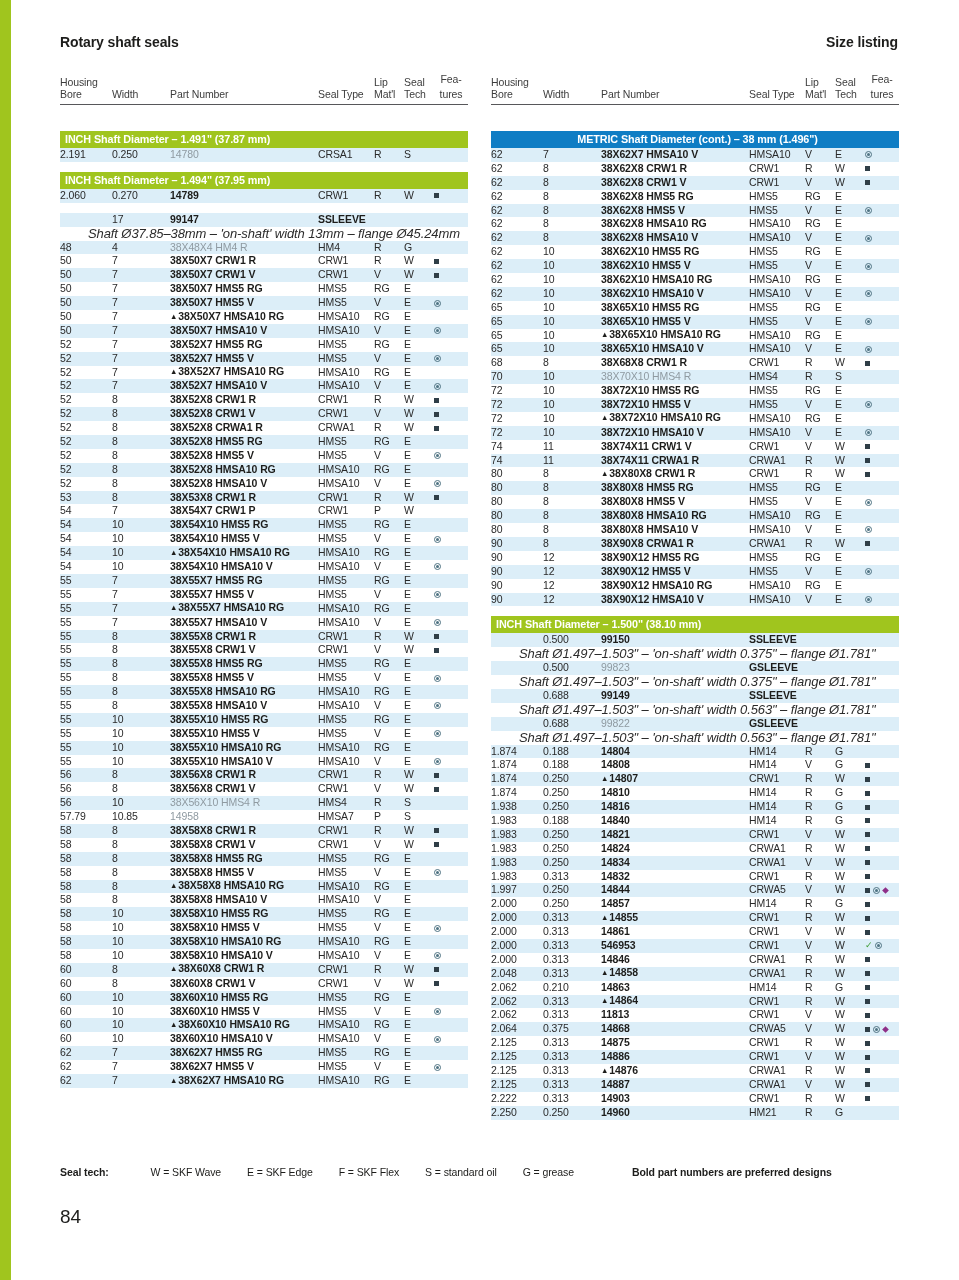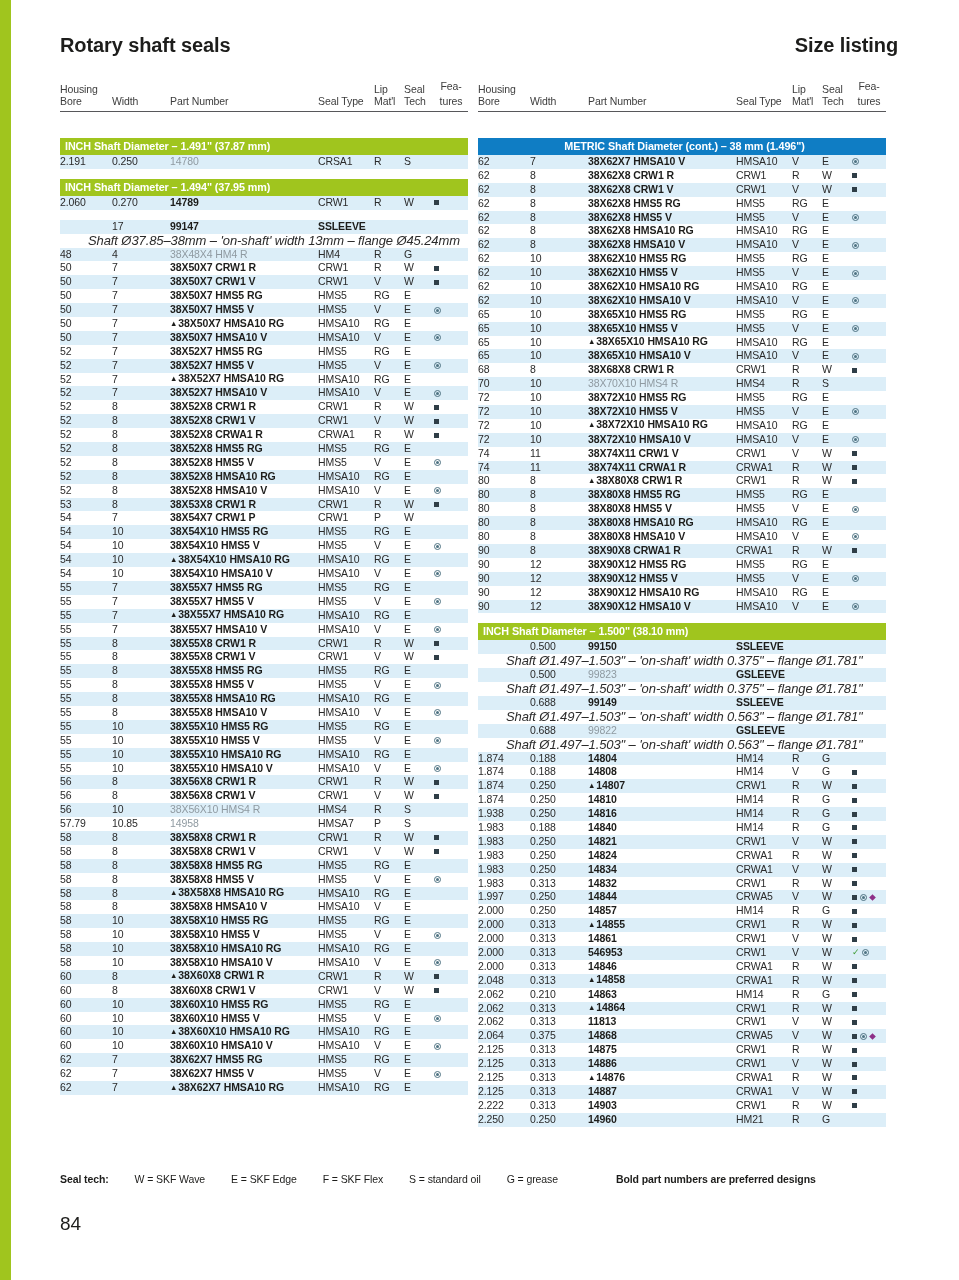--- a/index.html
+++ b/index.html
@@ -5,22 +5,22 @@
   html,body { margin:0; padding:0; }
   body {
     width:959px; height:1280px; position:relative; overflow:hidden;
     background:#ffffff; color:var(--text);
     font-family:"Liberation Sans","DejaVu Sans",sans-serif;
     letter-spacing:-0.1px;
   }
   .accent-stripe { position:absolute; left:0; top:0; width:11px; height:100%; background:var(--green); }
   .page { padding:34px 61px 0 60px; }
   .titlebar { display:flex; justify-content:space-between; align-items:baseline; }
-  .titlebar .t { font-size:20px; font-weight:bold; color:var(--text); }
-  .tables { display:flex; gap:10px; margin-top:16px; }
+  .titlebar .t { font-size:14px; font-weight:bold; color:var(--text); }
+  .tables { display:flex; gap:23px; margin-top:16px; }
   .tcol { width:408px; }
   .thead { display:flex; align-items:flex-end; border-bottom:1px solid #57575a; padding-bottom:4px; height:34px; font-size:10.5px; color:#3d3d3d; }
   .thead .c { display:flex; flex-direction:column; justify-content:flex-end; line-height:11.5px; }
   .c { flex-shrink:0; overflow:hidden; white-space:nowrap; }
   .c.bore  { width:52px; }
   .c.width { width:58px; }
   .c.part  { width:148px; }
   .c.type  { width:56px; }
   .c.lip   { width:30px; }
   .c.tech  { width:30px; }
@@ -37,21 +37,21 @@
   .pn.gray { font-weight:normal; color:var(--muted);text-align:center; }
   .type-b { font-weight:bold; color:var(--text); }
   .tri { font-size:7.5px; color:var(--text); margin-right:1px; position:relative; top:-1px; }
   .c.feat { display:flex; align-items:center; gap:3px; }
   .feat-square { width:5px; height:5px; background:var(--fsquare); display:inline-block; }
   .feat-diamond { width:5px; height:5px; background:var(--fdiamond); display:inline-block; transform:rotate(45deg) scale(0.95); }
   .feat-circle { width:7px; height:7px; border:1px solid var(--fcircle); border-radius:50%; display:inline-flex; align-items:center; justify-content:center; box-sizing:border-box; }
   .feat-circle::after { content:""; width:3px; height:3px; border-radius:50%; background:var(--fcircle); }
   .feat-check { color:var(--fcheck); font-size:9px; font-weight:bold; line-height:1; }
   .legend { display:flex; align-items:baseline; margin-top:46px; font-size:10.5px; color:var(--text); width:834px; }
-  .legend .lab { font-weight:bold; margin-right:26px; }
+  .legend .lab { font-weight:bold; margin-right:42px; }
   .legend .item { margin-right:26px; }
   .legend .bnote { font-weight:bold; margin-left:32px; white-space:nowrap; }
   .pagenum { margin-top:28px; font-size:19px; color:var(--text); }
 </style>
 </head>
 <body>
 
 <div class="accent-stripe"></div>
 
 <div class="page">

